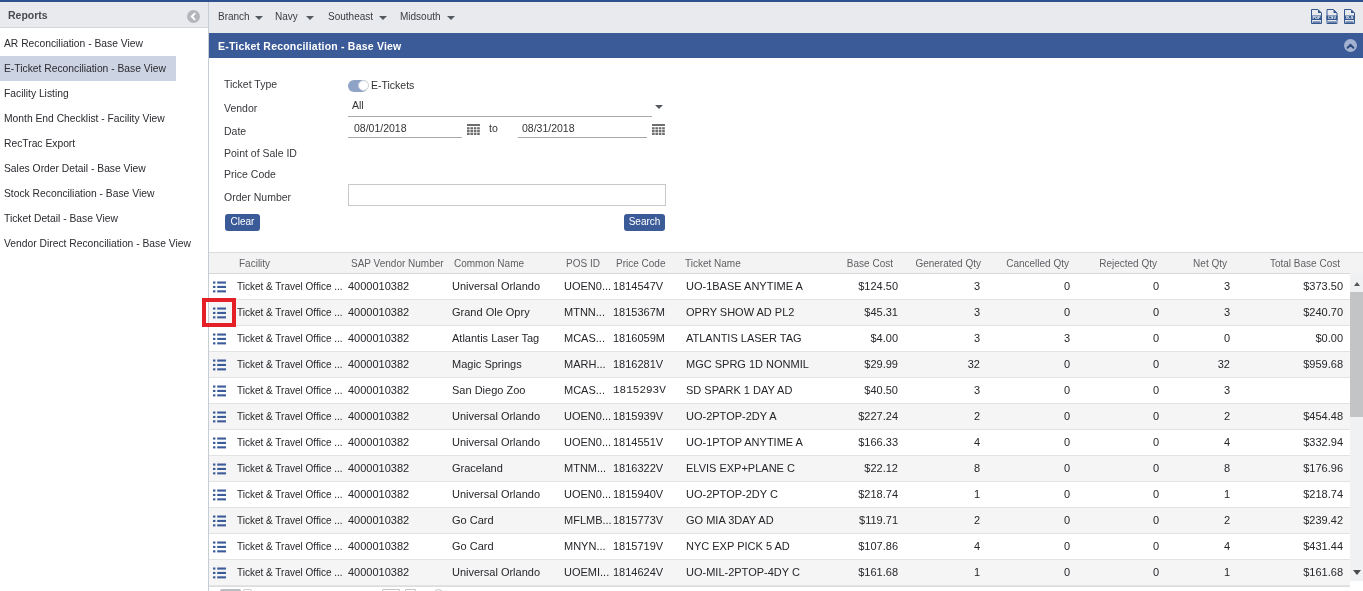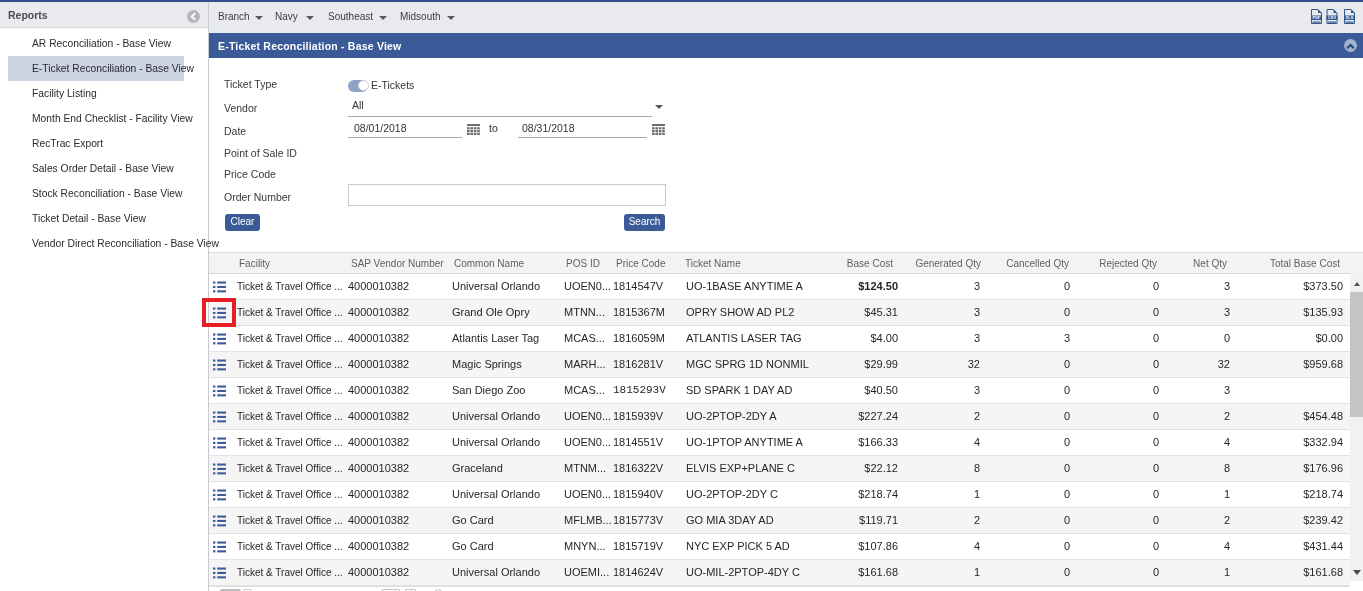--- a/index.html
+++ b/index.html
@@ -12,21 +12,21 @@
 
 
 #sbhead { left:0; top:2px; width:208px; height:26px; background:#e9eaee; border-bottom:1px solid #d4d6da; }
 #sbhead .t { position:absolute; left:8px; top:0; height:40px; line-height:26px; font-size:10.5px; font-weight:bold; color:#4a4a52; }
 #sbcirc { position:absolute; left:187px; top:8px; width:13px; height:13px; border-radius:50%; background:#b3b5bb; }
 #sbcirc svg { position:absolute; left:0; top:0; }
 
 
 #sidebar { left:0; top:29px; width:208px; height:562px; background:#fff; }
 #sbborder { left:208px; top:2px; width:1px; height:589px; background:#c6ccd3; }
-.sbitem { position:absolute; left:8px; width:176px; height:25px; line-height:25px; padding-left:24px; font-size:10.3px; color:#2a2a30; white-space:nowrap; }
+.sbitem { position:absolute; left:0; width:176px; height:25px; line-height:25px; padding-left:4px; font-size:10.3px; color:#2a2a30; white-space:nowrap; }
 .sbitem.sel { background:#ccd3e2; }
 
 
 #menubar { left:209px; top:2px; width:1154px; height:31px; background:#e9eaee; }
 .menu { position:absolute; top:0; height:31px; line-height:29px; font-size:10px; color:#3b3b42; }
 .caret { position:absolute; top:14px; width:0; height:0; border-left:4px solid transparent; border-right:4px solid transparent; border-top:4px solid #555a61; }
 .dicon { position:absolute; top:7px; }
 
 
 #titlebar { left:209px; top:33px; width:1154px; height:25px; background:#3b5b98; }
@@ -218,21 +218,21 @@
           <rect x="4.2" y="4.9" width="8.8" height="2.1"></rect>
           <rect x="4.2" y="9.3" width="8.8" height="2.1"></rect>
         </g>
       </svg>
    <div class="td" style="left:28px; width:108px; font-size:10px;">Ticket &amp; Travel Office ...</div>
    <div class="td" style="left:139px;">4000010382</div>
    <div class="td" style="left:243px;">Universal Orlando</div>
    <div class="td" style="left:355px;">UOEN0...</div>
    <div class="td" style="left:404px;">1814547V</div>
    <div class="td" style="left:477px;">UO-1BASE ANYTIME A</div>
-   <div class="td num" style="left:570px; width:119px;font-weight:bold;">$124.50</div>
+   <div class="td num" style="left:570px; width:119px;">$124.50</div>
    <div class="td num" style="left:690px; width:81px;">3</div>
    <div class="td num" style="left:778px; width:83px;">0</div>
    <div class="td num" style="left:866px; width:84px;">0</div>
    <div class="td num" style="left:954px; width:67px;">3</div>
    <div class="td num" style="left:1024px; width:110px;">$373.50</div>
   </div>
     <div class="row alt" style="top:300px;">
       <svg class="licon" width="13" height="12" viewBox="0 0 13 12">
         <g fill="#3c5b99">
           <rect x="0" y="0.5" width="2.4" height="2.1"></rect>
@@ -247,21 +247,21 @@
    <div class="td" style="left:139px;">4000010382</div>
    <div class="td" style="left:243px;">Grand Ole Opry</div>
    <div class="td" style="left:355px;">MTNN...</div>
    <div class="td" style="left:404px;">1815367M</div>
    <div class="td" style="left:477px;">OPRY SHOW AD PL2</div>
    <div class="td num" style="left:570px; width:119px;">$45.31</div>
    <div class="td num" style="left:690px; width:81px;">3</div>
    <div class="td num" style="left:778px; width:83px;">0</div>
    <div class="td num" style="left:866px; width:84px;">0</div>
    <div class="td num" style="left:954px; width:67px;">3</div>
-   <div class="td num" style="left:1024px; width:110px;">$135.93</div>
+   <div class="td num" style="left:1024px; width:110px;">$240.70</div>
   </div>
     <div class="row" style="top:326px;">
       <svg class="licon" width="13" height="12" viewBox="0 0 13 12">
         <g fill="#3c5b99">
           <rect x="0" y="0.5" width="2.4" height="2.1"></rect>
           <rect x="0" y="4.9" width="2.4" height="2.1"></rect>
           <rect x="0" y="9.3" width="2.4" height="2.1"></rect>
           <rect x="4.2" y="0.5" width="8.8" height="2.1"></rect>
           <rect x="4.2" y="4.9" width="8.8" height="2.1"></rect>
           <rect x="4.2" y="9.3" width="8.8" height="2.1"></rect>

